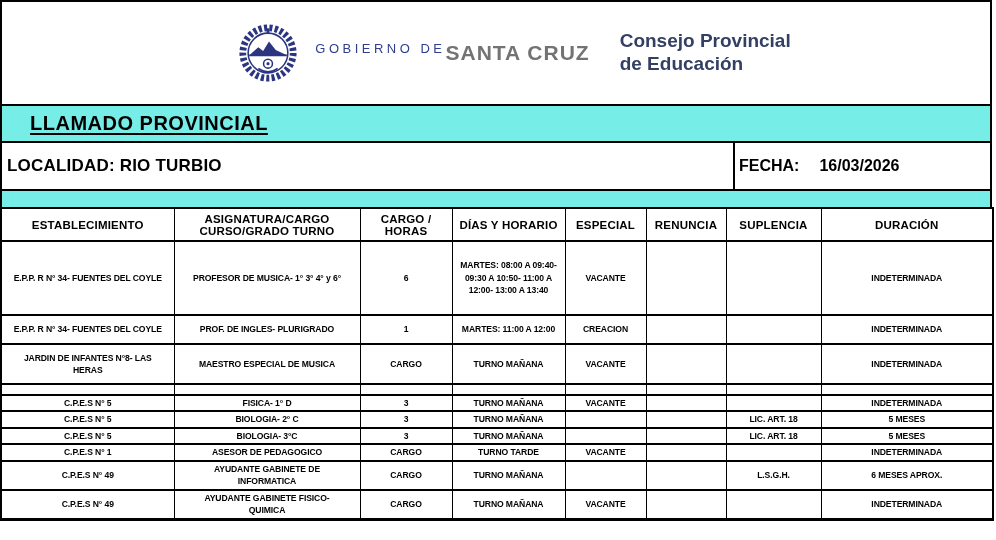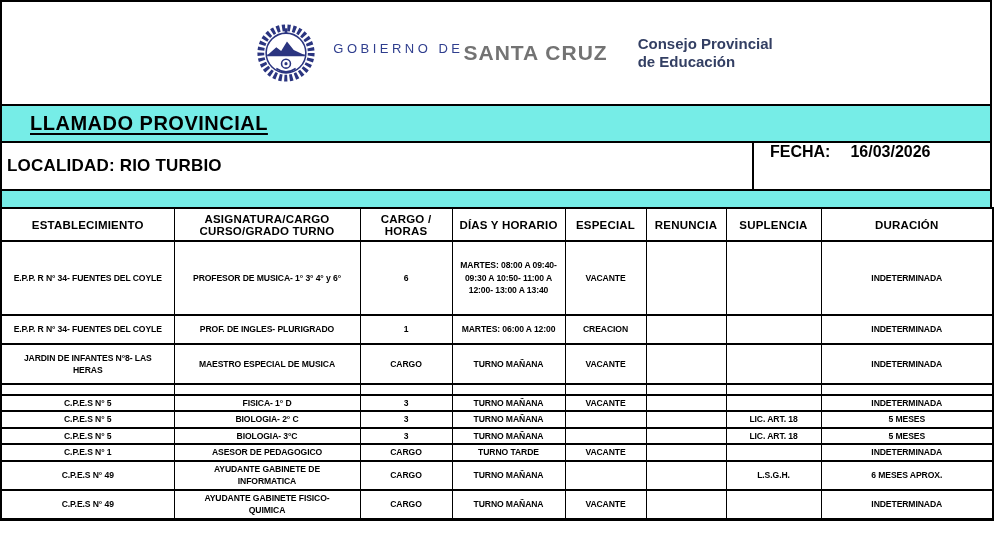--- a/index.html
+++ b/index.html
@@ -18,21 +18,21 @@
     border: 2px solid #000;
     border-bottom: none;
     background: #fff;
     display: flex; align-items: center; justify-content: center;
   }
   .logo-group { display: flex; align-items: center; gap: 16px; transform: translateX(18px); }
   .emblem { width: 62px; height: 64px; flex: 0 0 auto; }
   .gob-text { display: flex; flex-direction: row; line-height: 1.05; }
   .gob-line1 { font-size: 13px; letter-spacing: 3.5px; color: #2f3e8e; font-weight: 400; }
   .gob-line2 { font-size: 21px; letter-spacing: 1px; color: #737373; font-weight: 800; }
-  .consejo-text { margin-left: 14px; font-size: 15px; font-weight: 600; color: #333f63; line-height: 1.2; }
+  .consejo-text { margin-left: 14px; font-size: 19px; font-weight: 600; color: #333f63; line-height: 1.2; }
 
   
   .title-band {
     height: 39px;
     background: #76ede7;
     border: 2px solid #000;
     display: flex; align-items: center; justify-content: flex-start; padding-left: 28px;
   }
   .band-title {
     font-size: 20px; font-weight: 800;
@@ -45,24 +45,24 @@
   
   .loc-row { display: flex; height: 48px; }
   .loc-cell {
     flex: 1 1 auto;
     border: 2px solid #000; border-top: none;
     display: flex; align-items: center;
     padding-left: 5px;
     font-size: 17px; font-weight: 800; letter-spacing: 0.2px;
   }
   .fecha-cell {
-    width: 238px; flex: 0 0 auto;
+    width: 257px; flex: 0 0 auto;
     border: 2px solid #000; border-top: none; border-left: none;
-    display: flex; align-items: flex-start;
-    padding-left: 16px; gap: 20px;
+    display: flex; align-items: center;
+    padding-left: 4px; gap: 20px;
     font-size: 16px; font-weight: 800;
   }
 
   
   .cyan-strip { height: 16px; background: #76ede7; border-left: 2px solid #000; border-right: 2px solid #000; }
 
   
   table.main {
     width: 992px;
     table-layout: fixed;
@@ -170,21 +170,21 @@
 12:00- 13:00 A 13:40</td>
           <td>VACANTE</td>
           <td></td>
           <td></td>
           <td>INDETERMINADA</td>
         </tr>
         <tr>
           <td>E.P.P. R N° 34- FUENTES DEL COYLE</td>
           <td>PROF. DE INGLES- PLURIGRADO</td>
           <td>1</td>
-          <td>MARTES: 06:00 A 12:00</td>
+          <td>MARTES: 11:00 A 12:00</td>
           <td>CREACION</td>
           <td></td>
           <td></td>
           <td>INDETERMINADA</td>
         </tr>
         <tr>
           <td>JARDIN DE INFANTES N°8- LAS
 HERAS</td>
           <td>MAESTRO ESPECIAL DE MUSICA</td>
           <td>CARGO</td>

